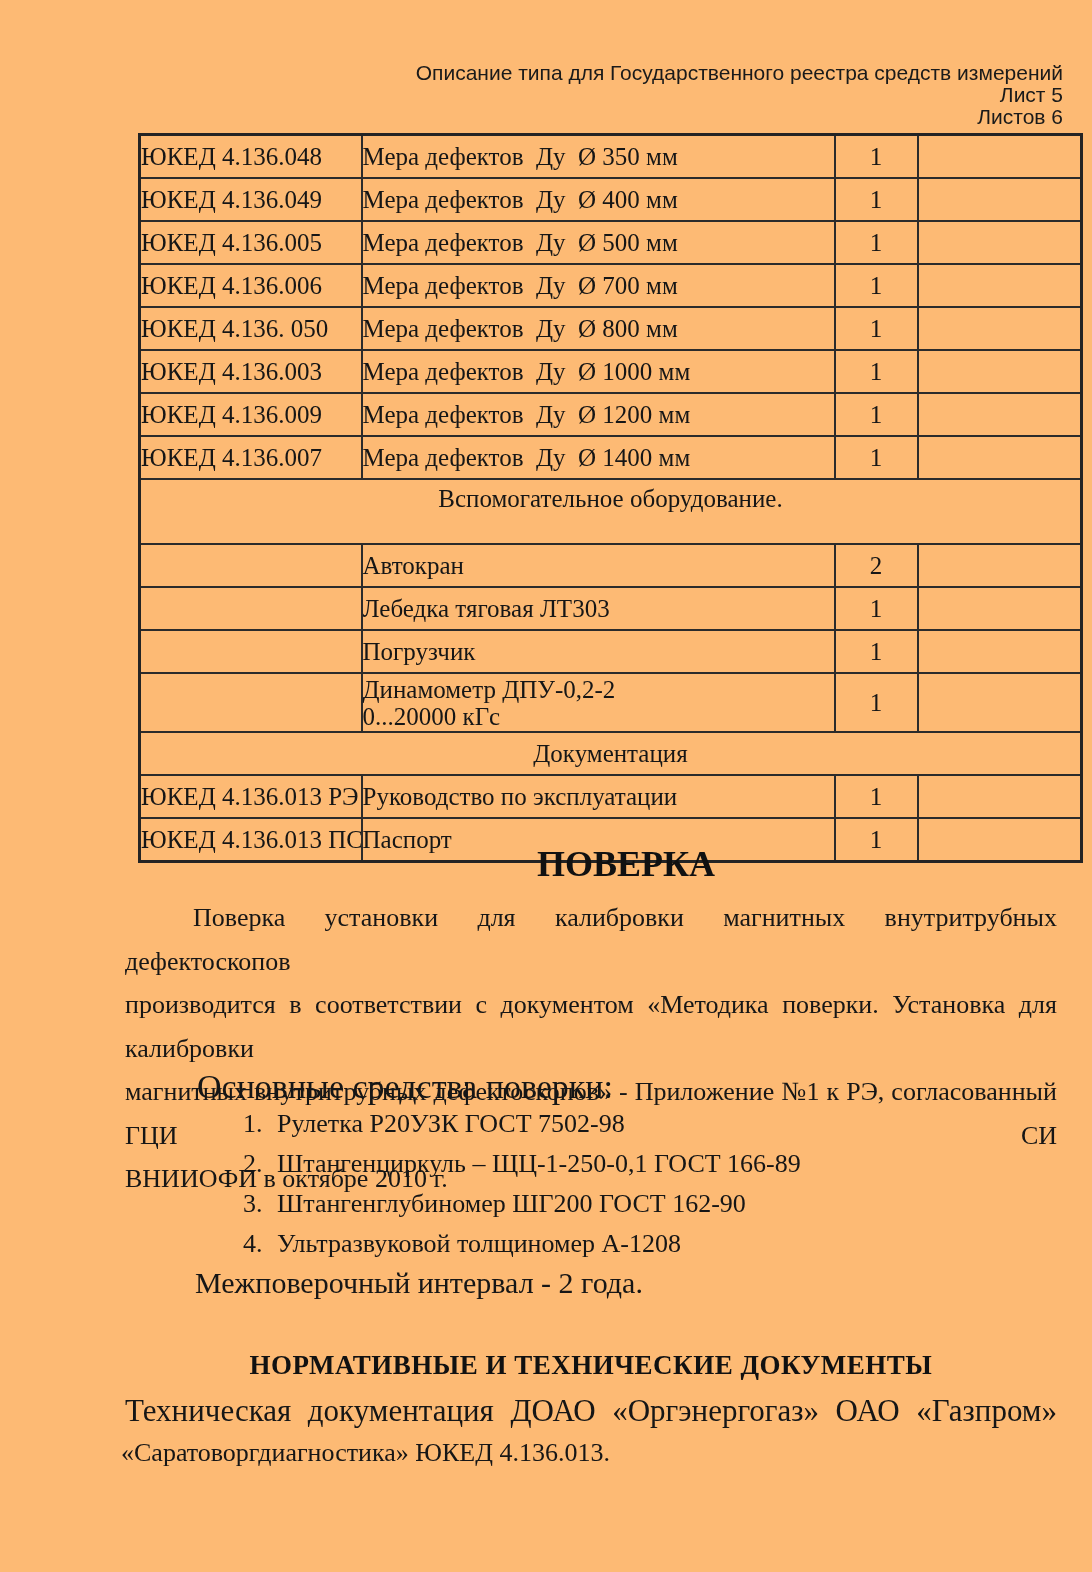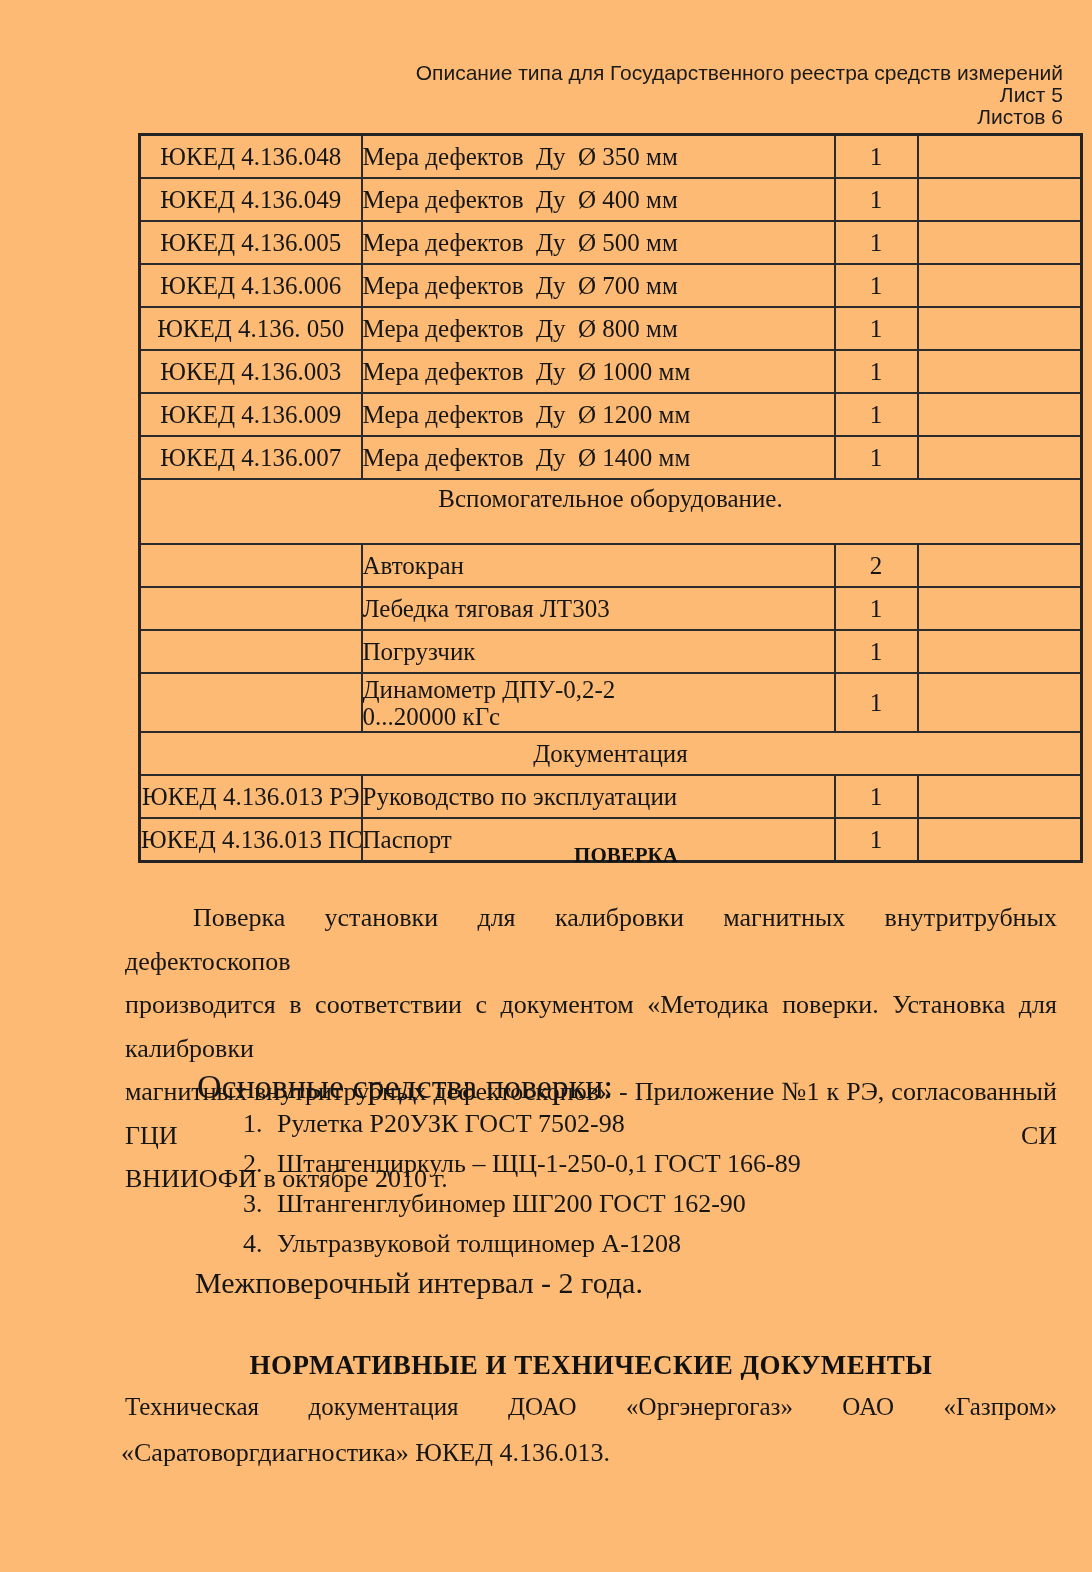--- a/index.html
+++ b/index.html
@@ -25,30 +25,30 @@
     font-size:25px;color:#161616;
     border:3px solid #242424;
   }
   table.equip td{
     border:2px solid #2b2b2b;
     vertical-align:middle;
     height:41px;
     padding:0;
     overflow:hidden;
   }
-  td.code-cell{padding-left:8px;white-space:pre;text-align:center;}
+  td.code-cell{padding-left:8px;white-space:pre;}
   td.desc-cell{padding-left:20px;white-space:pre-wrap;line-height:27px;}
   td.qty-cell{text-align:center;}
   td.section-cell{text-align:center;height:42px;}
   tr:nth-child(9) td.section-cell{height:58px;vertical-align:top;padding-top:5px;}
   tr:nth-child(13) td{height:57px;}
   
   .h-title{
     position:absolute;left:195px;width:862px;
-    text-align:center;font-weight:bold;font-size:21px;color:#111;
+    text-align:center;font-weight:bold;font-size:36px;color:#111;
   }
   .h-title2{
     position:absolute;left:125px;width:932px;
     text-align:center;font-weight:bold;font-size:27px;color:#111;
     letter-spacing:0.5px;
   }
   .para{
     position:absolute;left:125px;width:932px;
     font-size:26px;line-height:43.5px;color:#161616;
   }
@@ -56,21 +56,21 @@
   .pline.first{text-indent:68px;}
   .pline.last{text-align-last:left;}
   .lead-in{position:absolute;left:197px;font-size:34px;color:#161616;}
   .means-list{position:absolute;left:243px;font-size:26px;color:#161616;}
   .list-item{height:40px;display:flex;align-items:center;}
   .list-item .num{display:inline-block;width:34px;}
   .interval{position:absolute;left:195px;font-size:30px;color:#161616;}
   .norm-line1{
     position:absolute;left:125px;width:932px;
     display:flex;justify-content:space-between;
-    font-size:25px;color:#161616;
+    font-size:31px;color:#161616;
   }
   .norm-line2{
     position:absolute;left:121px;width:932px;
     font-size:26px;color:#161616;
   }
 </style>
 </head>
 <body>
 
 <div class="page">

